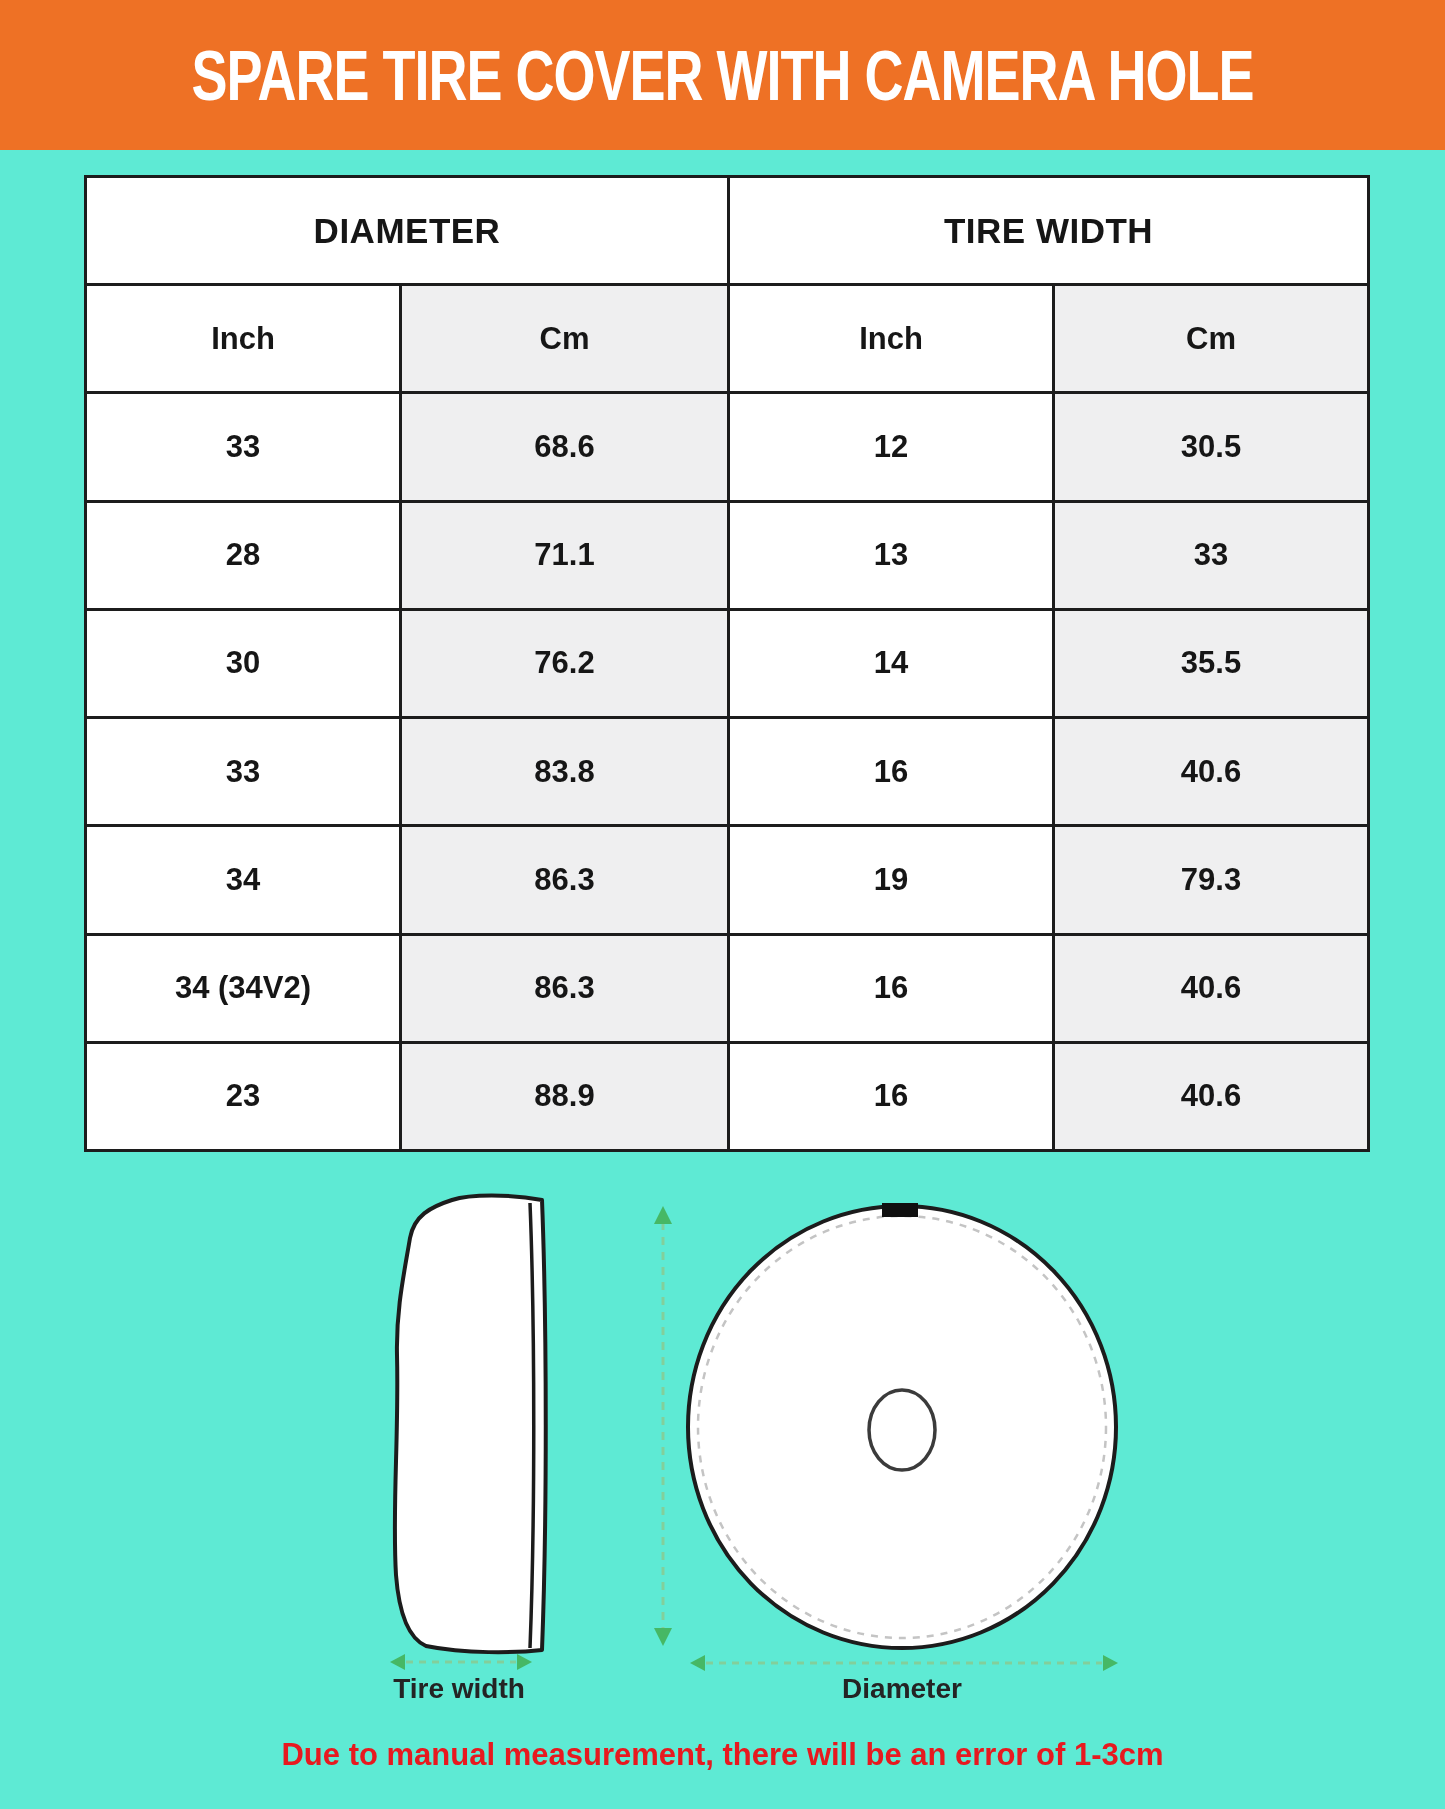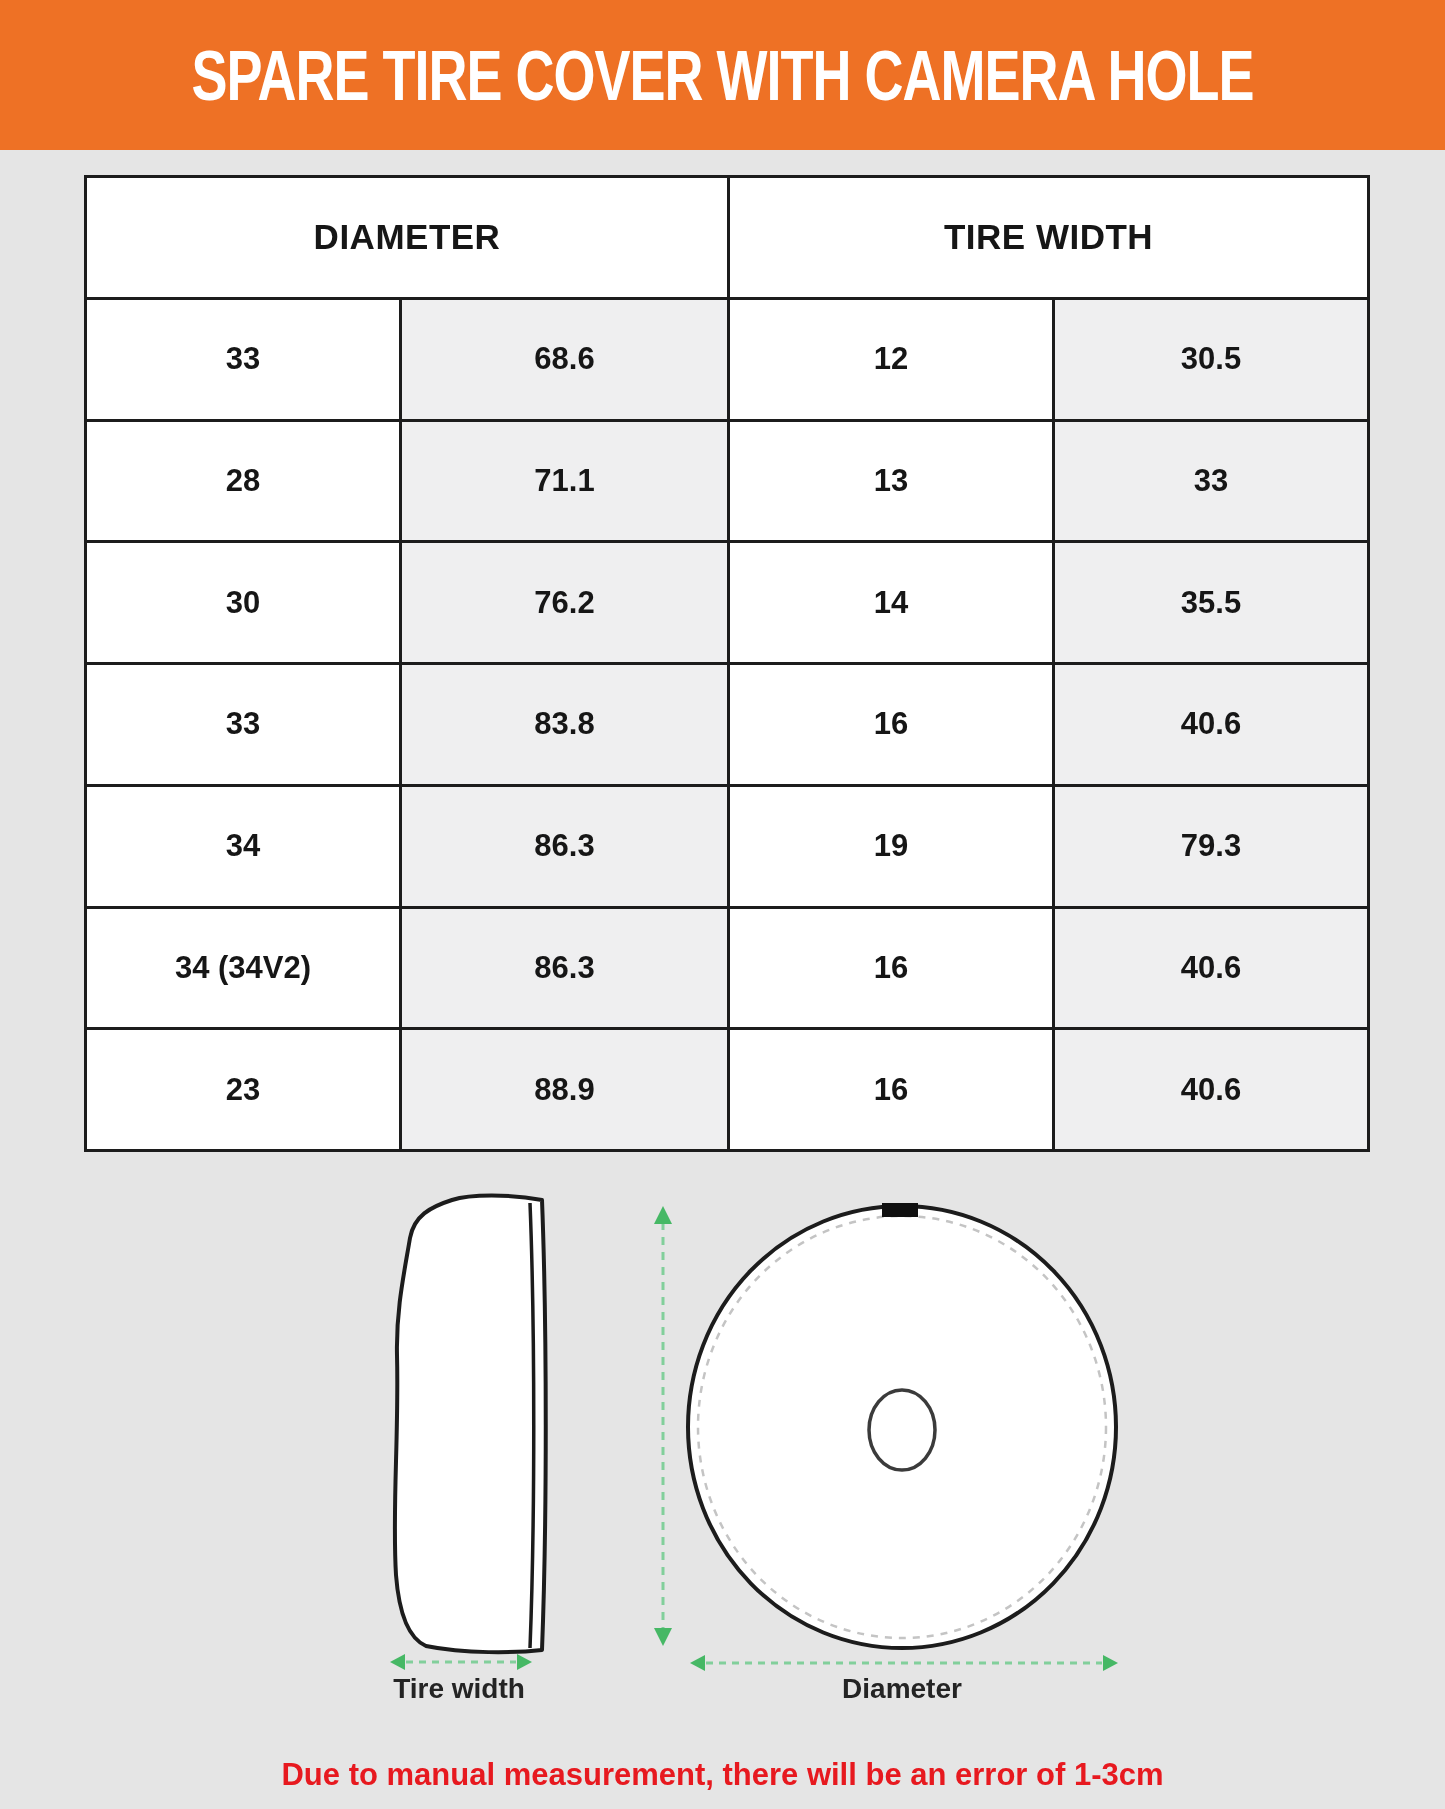--- a/index.html
+++ b/index.html
@@ -1,17 +1,17 @@
 <!DOCTYPE html>
 <html><head>
 <meta charset="utf-8">
 <style>
   html,body{margin:0;padding:0;}
   body{font-family:"Liberation Sans","DejaVu Sans",sans-serif;background:#ffffff;}
-  .page{position:relative;width:1445px;height:1809px;background:#e5e5e5;overflow:hidden;}
+  .page{position:relative;width:1445px;height:1809px;background:#5eead4;overflow:hidden;}
 
   
   .banner{position:absolute;left:0;top:0;width:1445px;height:150px;background:#EE7125;
           display:flex;align-items:center;justify-content:center;}
   .banner-title{margin:0;color:#ffffff;font-size:54px;font-weight:800;letter-spacing:-1px;
           transform:scaleY(1.32);white-space:nowrap;}
 
   
   table.size-table{position:absolute;left:84px;top:175px;width:1283px;height:977px;
           border-collapse:collapse;table-layout:fixed;background:#ffffff;}
@@ -25,21 +25,21 @@
   .size-table tr{height:81px;}
 
   
   .diagram-svg{position:absolute;left:370px;top:1190px;}
   .diag-label{position:absolute;width:250px;text-align:center;font-size:28px;font-weight:bold;color:#242424;}
   .tire-width-label{top:1673px;left:334px;}
   .diameter-label{top:1673px;left:777px;}
 
   
   .footer-note{position:absolute;top:1737px;left:0;width:1445px;text-align:center;
-          font-size:31px;font-weight:bold;color:#E7191F;margin-top:20px;}
+          font-size:31px;font-weight:bold;color:#E7191F;}
 </style>
 </head>
 <body>
 
 <div class="page">
 
   <header class="banner">
     <h1 class="banner-title">SPARE TIRE COVER WITH CAMERA HOLE</h1>
   </header>
 
@@ -47,20 +47,26 @@
     <colgroup>
       <col style="width:315px">
         <col style="width:328px">
         <col style="width:325px">
         <col style="width:315px">
     </colgroup>
     <tbody>
         <tr>
       <th class="group-th" colspan="2">DIAMETER</th>
       <th class="group-th" colspan="2">TIRE WIDTH</th>
+    </tr>
+    <tr>
+      <th class="sub-th white">Inch</th>
+      <th class="sub-th gray">Cm</th>
+      <th class="sub-th white">Inch</th>
+      <th class="sub-th gray">Cm</th>
     </tr>
     <tr>
       <td class="white">33</td>
       <td class="gray">68.6</td>
       <td class="white">12</td>
       <td class="gray">30.5</td>
     </tr>
     <tr>
       <td class="white">28</td>
       <td class="gray">71.1</td>

